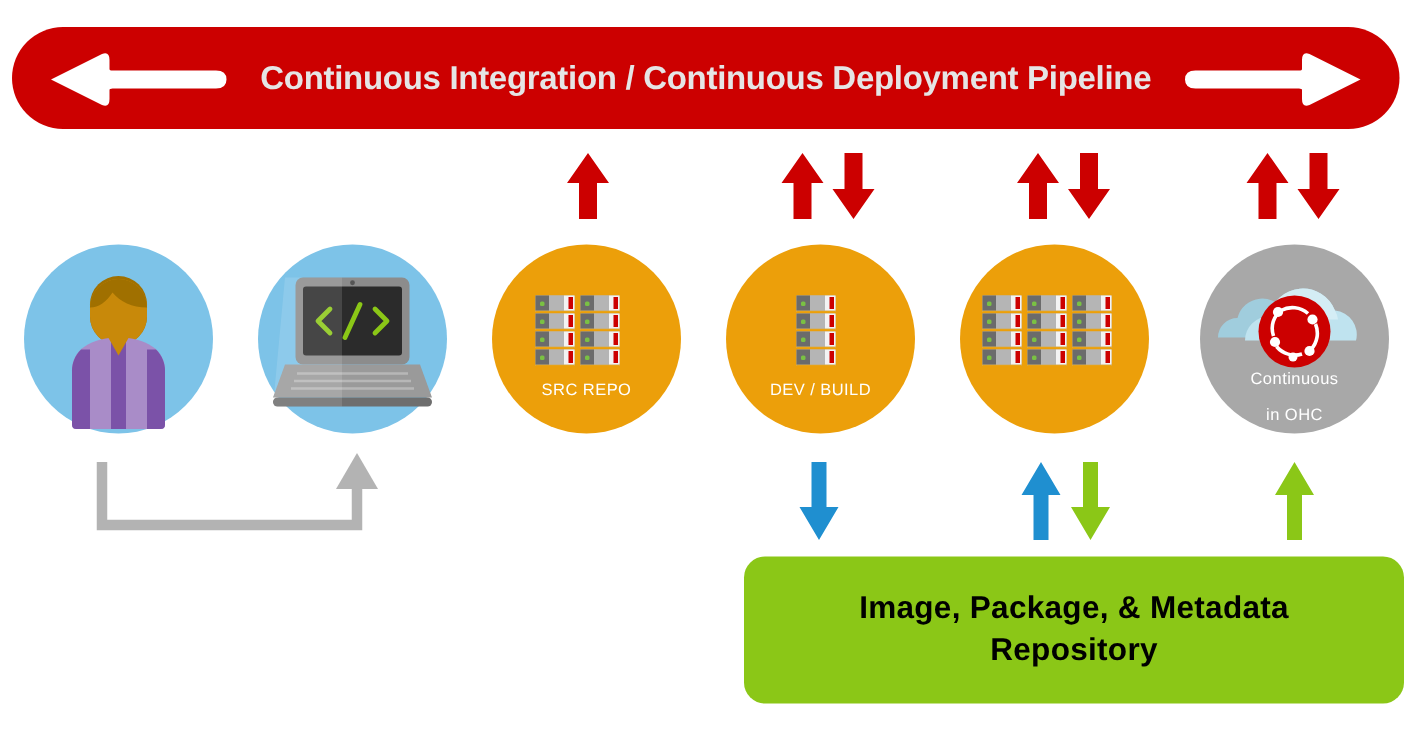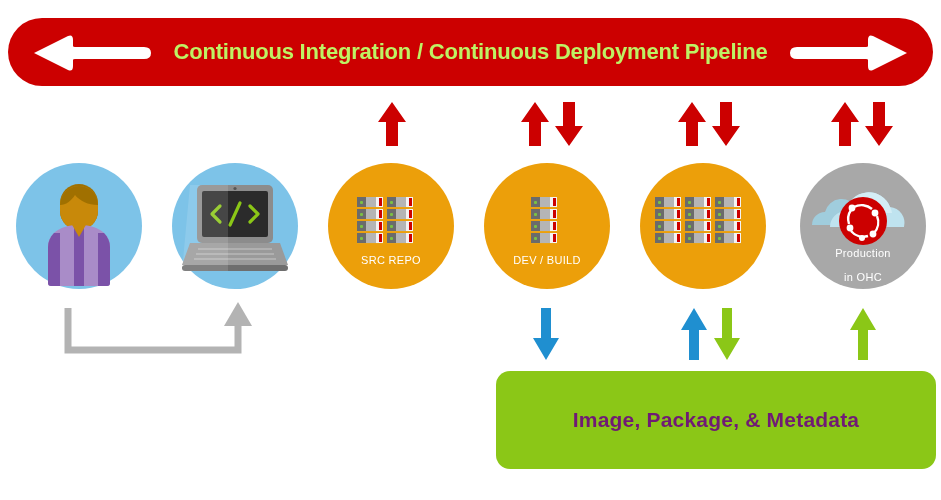--- a/index.html
+++ b/index.html
@@ -32,21 +32,21 @@
   }
   .banner-title {
     position: absolute;
     left: 0;
     top: 0;
     width: 925px;
     height: 68px;
     display: flex;
     align-items: center;
     justify-content: center;
-    color: #bef264;
+    color: #e5e5e5;
     font-size: 22px;
     font-weight: bold;
     letter-spacing: -0.2px;
     white-space: nowrap;
   }
   .banner-arrow {
     position: absolute;
     top: 17px;
   }
   .banner-arrow.left  { left: 24px; }
@@ -130,21 +130,21 @@
     width: 440px;
     height: 98px;
     background: #8bc717;
     border-radius: 14px;
     display: flex;
     align-items: center;
     justify-content: center;
     box-sizing: border-box;
   }
   .repo-text {
-    color: #701a75;
+    color: #000000;
     font-size: 21px;
     font-weight: bold;
     text-align: center;
     line-height: 28px;
     letter-spacing: 0.2px;
   }
 
   
   .arrow { position: absolute; }
   .feedback-path { position: absolute; }
@@ -504,21 +504,21 @@
         <path d="M54 44 a16 16 0 0 1 18 2 M77 53 a16 16 0 0 1 -3 17 M68 73 a16 16 0 0 1 -17 -5 M49 61 a16 16 0 0 1 2 -14"></path>
       </g>
       <g fill="#ffffff">
         <circle cx="52" cy="45" r="3.4"></circle>
         <circle cx="75" cy="50" r="3.4"></circle>
         <circle cx="73" cy="71" r="3.4"></circle>
         <circle cx="50" cy="65" r="3.4"></circle>
         <circle cx="62" cy="75" r="3"></circle>
       </g>
     </svg>
-    <div class="node-label" style="top:84px;">Production</div>
+    <div class="node-label" style="top:84px;">Continuous</div>
     <div class="node-label" style="top:108px;">in OHC</div>
   </div>
 
   <svg class="feedback-path" style="left:60px; top:300px;" width="200" height="62" viewBox="0 0 200 62">
     <path d="M8 8 L8 50 L178 50 L178 24" fill="none" stroke="#b3b3b3" stroke-width="7"></path>
     <path d="M178 2 L192 26 L164 26 Z" fill="#b3b3b3"></path>
   </svg>
 
   <svg class="arrow" style="left:531px; top:306px;" width="30" height="56" viewBox="0 0 30 56">
     <path d="M15 54 L2 32 L10 32 L10 2 L20 2 L20 32 L28 32 Z" fill="#1f8fd0"></path>
@@ -531,16 +531,17 @@
     <path d="M15 54 L2 32 L10 32 L10 2 L20 2 L20 32 L28 32 Z" fill="#8bc717"></path>
   </svg>
 
   <svg class="arrow" style="left:848px; top:306px;" width="30" height="56" viewBox="0 0 30 56">
     <path d="M15 2 L28 24 L20 24 L20 54 L10 54 L10 24 L2 24 Z" fill="#8bc717"></path>
   </svg>
 
   <div class="repo-box">
     <div class="repo-text">
       <span>Image, Package, &amp; Metadata</span><br>
+      <span>Repository</span>
     </div>
   </div>
 
 </div>
 
 </body></html>

